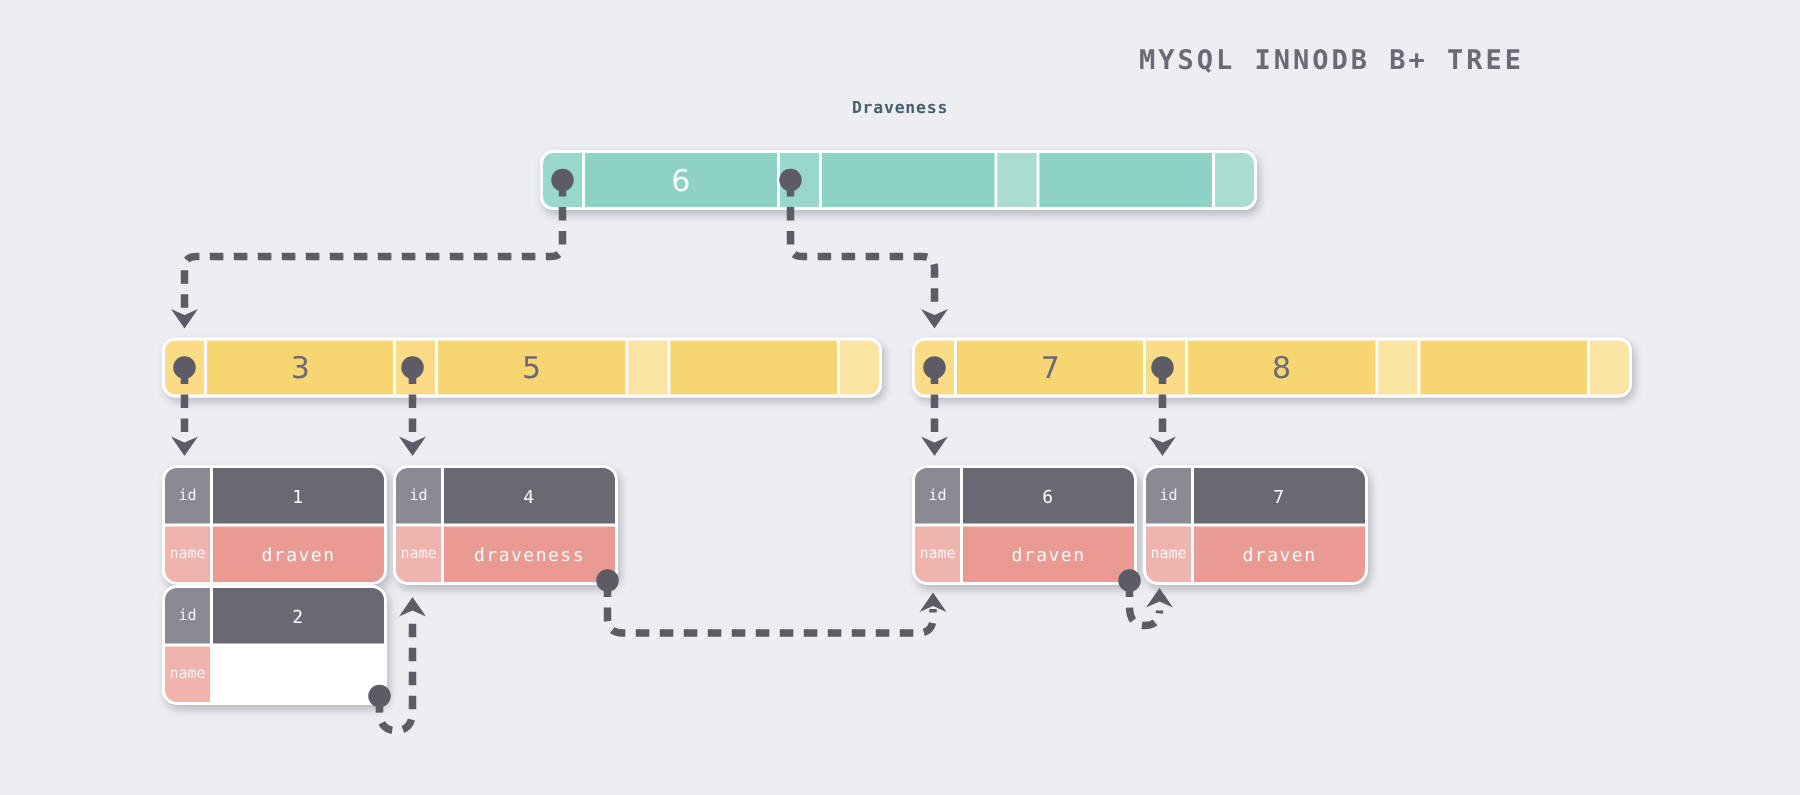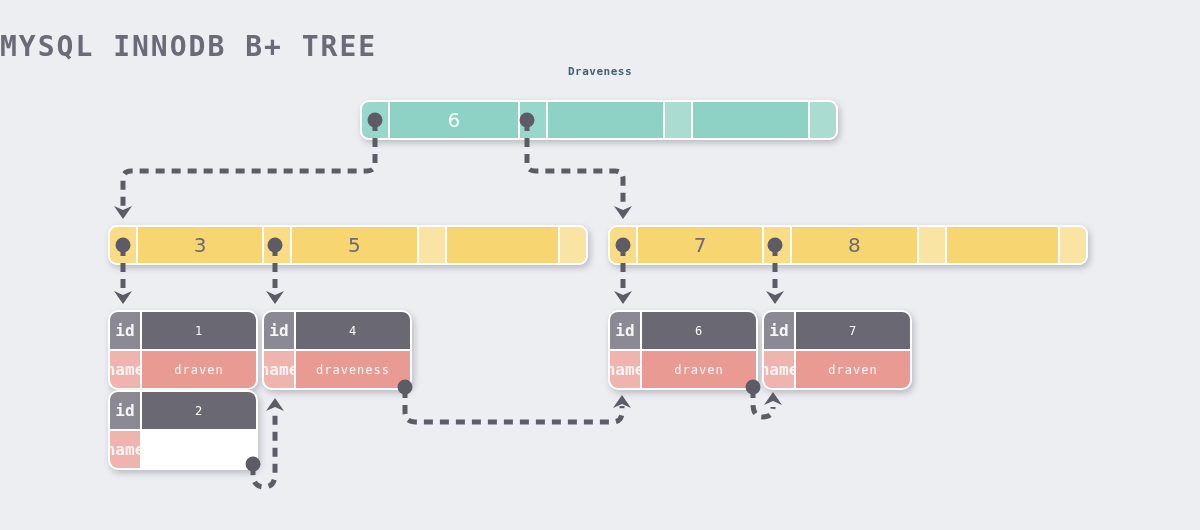--- a/index.html
+++ b/index.html
@@ -5,21 +5,21 @@
   * { margin:0; padding:0; box-sizing:border-box; }
   html,body { width:1200px; height:530px; }
   body {
     position:relative;
     background:var(--background,#edeef2);
     font-family:"DejaVu Sans Mono", monospace;
     overflow:hidden;
   }
   .title {
     position:absolute; top:30px; left:0; width:1016px;
-    text-align:left; font-weight:bold; font-size:28px; letter-spacing:2px;
+    text-align:right; font-weight:bold; font-size:18px; letter-spacing:2px;
     color:var(--title-color,#6b6b77);
   }
   .subtitle {
     position:absolute; top:65px; left:0; width:1200px;
     text-align:center; font-weight:bold; font-size:11px; letter-spacing:0.5px;
     color:var(--subtitle-color,#44606e);
   }
   .node {
     position:absolute; height:40px; display:flex;
     border:2px solid #fff; border-radius:9px; overflow:hidden;
@@ -40,21 +40,21 @@
   .internal .key        { background:var(--internal-key-fill,#f7d671); color:#6b6a76; }
   .internal .ptr.empty  { background:var(--internal-empty-fill,#fae4a4); }
   .record {
     position:absolute; width:150px; height:80px; background:#fff;
     border:2px solid #fff; border-radius:10px; overflow:hidden;
     display:grid; grid-template-columns:30px 1fr; grid-template-rows:1fr 1fr; gap:2px;
     box-shadow:2px 3px 6px rgba(125,125,140,.45);
   }
   .record .lbl {
     display:flex; align-items:center; justify-content:center;
-    font-size:16px; color:#f7f4f6;font-weight:bold;
+    font-size:10px; color:#f7f4f6;
   }
   .record .val {
     display:flex; align-items:center; justify-content:center;
     font-size:12px; letter-spacing:1px; color:#fbf9fa;
   }
   .id-lbl   { background:var(--id-label-fill,#8b8a94); }
   .id-val   { background:var(--id-row-fill,#696873); }
   .name-lbl { background:var(--name-label-fill,#efb4ad); }
   .name-val { background:var(--name-row-fill,#e99b93); }
   .overlay { position:absolute; left:0; top:0; z-index:5; pointer-events:none; }

